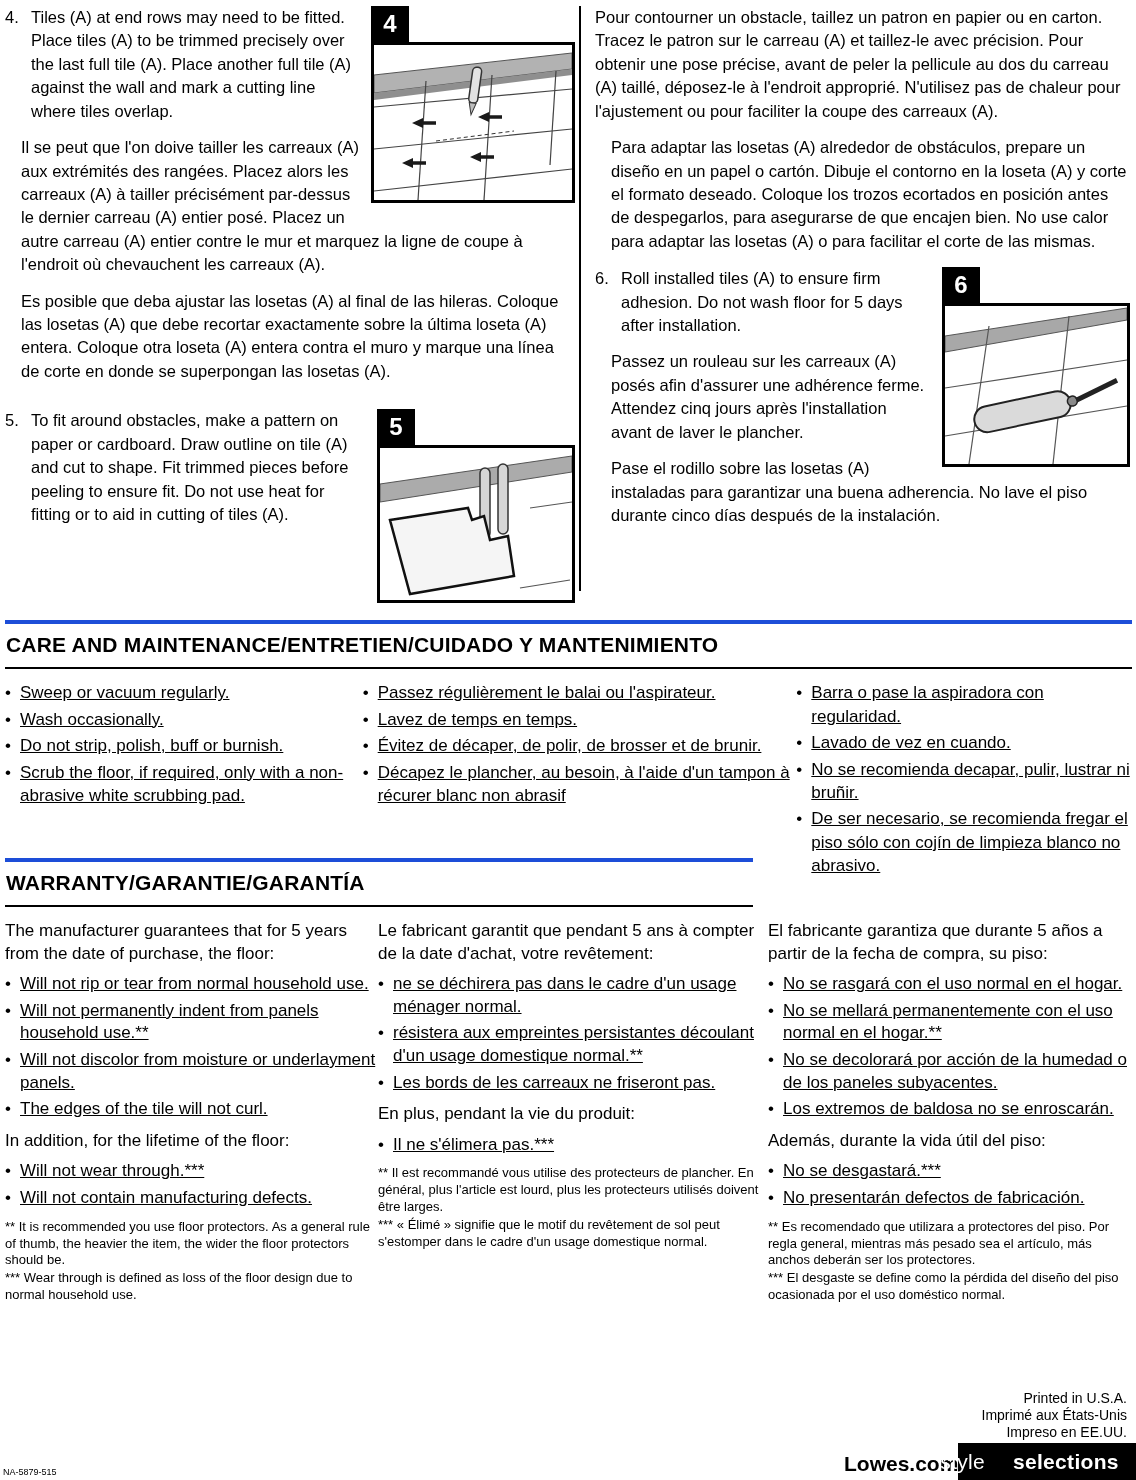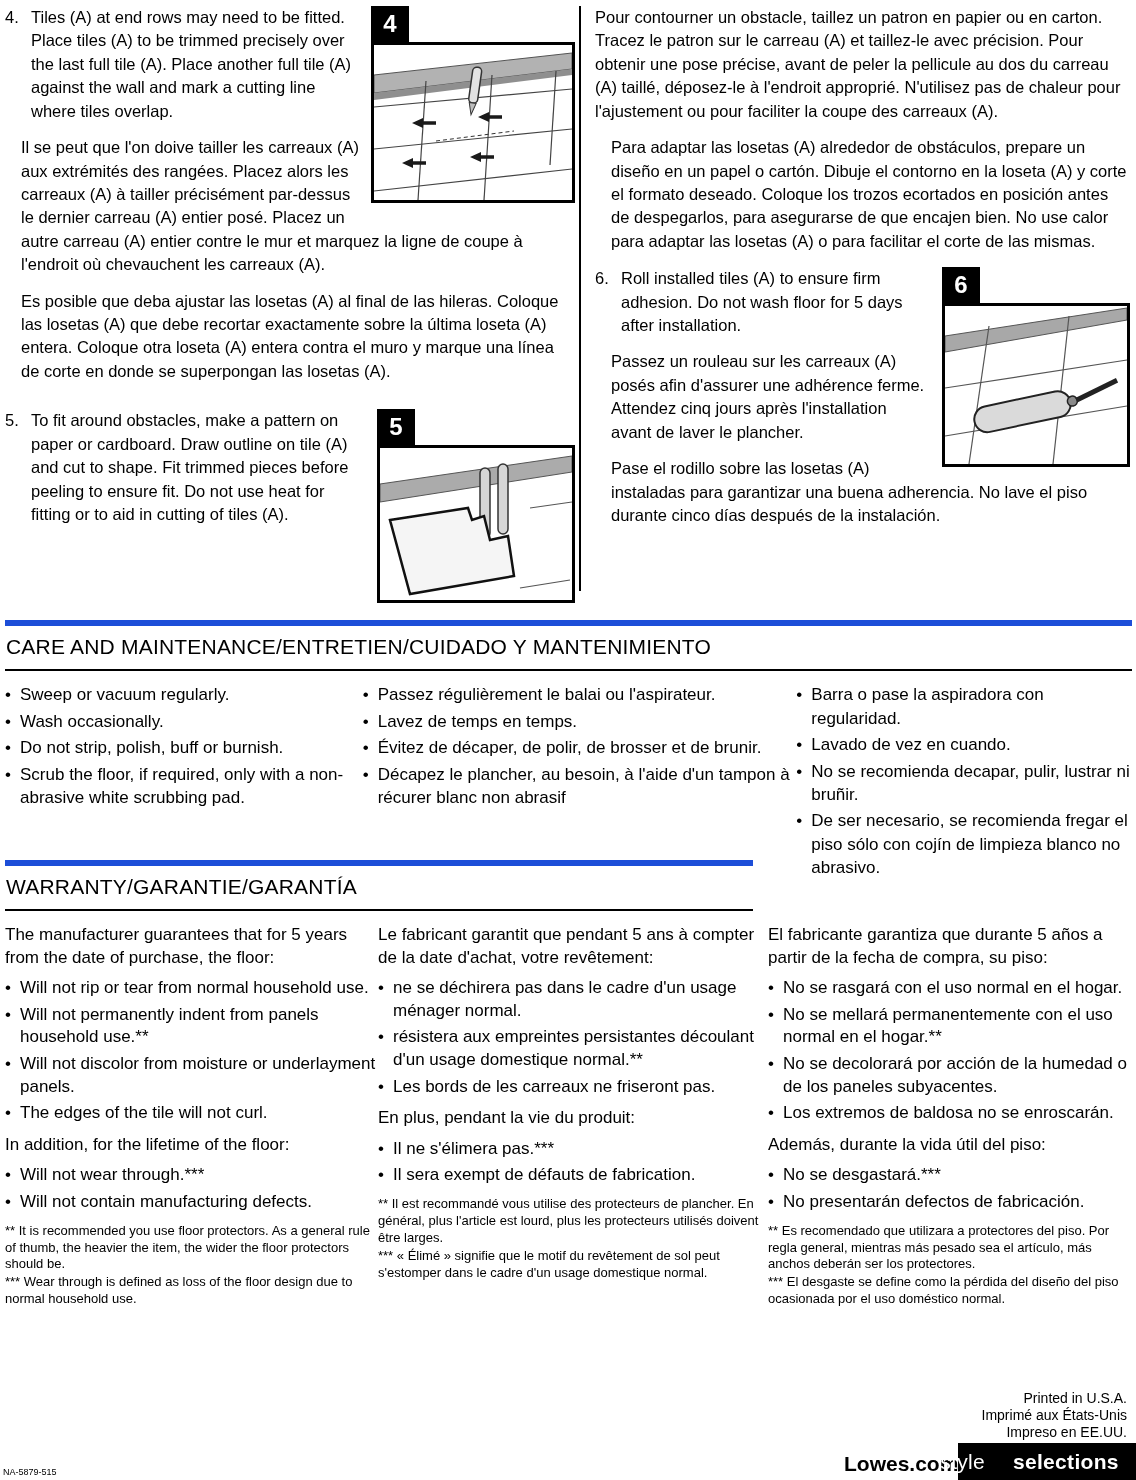--- a/index.html
+++ b/index.html
@@ -29,29 +29,29 @@
   .fig-frame { border:3px solid #000; background:#fff; overflow:hidden; }
   .fig4 .fig-frame { width:204px; height:161px; }
   .fig5 .fig-frame { width:198px; height:158px; }
   .fig6 .fig-frame { width:188px; height:164px; }
   .step5 { margin-top:26px; }
   .step6 { margin-top:14px; }
   .clearfix::after { content:""; display:block; clear:both; }
 
   
   .band-heading {
-    border-top:6px solid #1d4ed8; border-bottom:2px solid #000;
-    font-size:21px; font-weight:normal; letter-spacing:0.2px;
+    border-top:4px solid #1d4ed8; border-bottom:2px solid #000;
+    font-size:21px; font-weight:bold; letter-spacing:0.2px;
     padding:6px 0 7px 1px; margin-top:9px;
   }
   .band-heading.narrow { width:748px; }
 
   
   .blist { list-style:none; }
-  .blist li { position:relative; padding-left:15px; margin-bottom:3px; }
+  .blist li { position:relative; padding-left:15px; margin-bottom:3px;text-decoration:underline; }
   .blist li::before { content:"\2022"; position:absolute; left:0; }
 
   
   .care-cols { display:flex; height:180px; padding-top:12px; overflow:visible; }
   .care-col1 { width:358px; }
   .care-col2 { width:434px; }
   .care-col3 { width:336px; }
   .care-cols { font-size:17px; line-height:1.38; }
 
   
@@ -217,21 +217,20 @@
     <div class="w-col w-col2">
       <p class="intro">Le fabricant garantit que pendant 5 ans à compter de la date d'achat, votre revêtement:</p>
       <ul class="blist">
         <li>ne se déchirera pas dans le cadre d'un usage ménager normal.</li>
         <li>résistera aux empreintes persistantes découlant d'un usage domestique normal.**</li>
         <li>Les bords de les carreaux ne friseront pas.</li>
       </ul>
       <p class="intro">En plus, pendant la vie du produit:</p>
       <ul class="blist">
         <li>Il ne s'élimera pas.***</li>
-        <li>Il sera exempt de défauts de fabrication.</li>
       </ul>
       <p class="fine">** Il est recommandé vous utilise des protecteurs de plancher. En général, plus l'article est lourd, plus les protecteurs utilisés doivent être larges.</p>
       <p class="fine">*** « Élimé » signifie que le motif du revêtement de sol peut s'estomper dans le cadre d'un usage domestique normal.</p>
     </div>
 
     <div class="w-col w-col3">
       <p class="intro">El fabricante garantiza que durante 5 años a partir de la fecha de compra, su piso:</p>
       <ul class="blist">
         <li>No se rasgará con el uso normal en el hogar.</li>
         <li>No se mellará permanentemente con el uso normal en el hogar.**</li>

